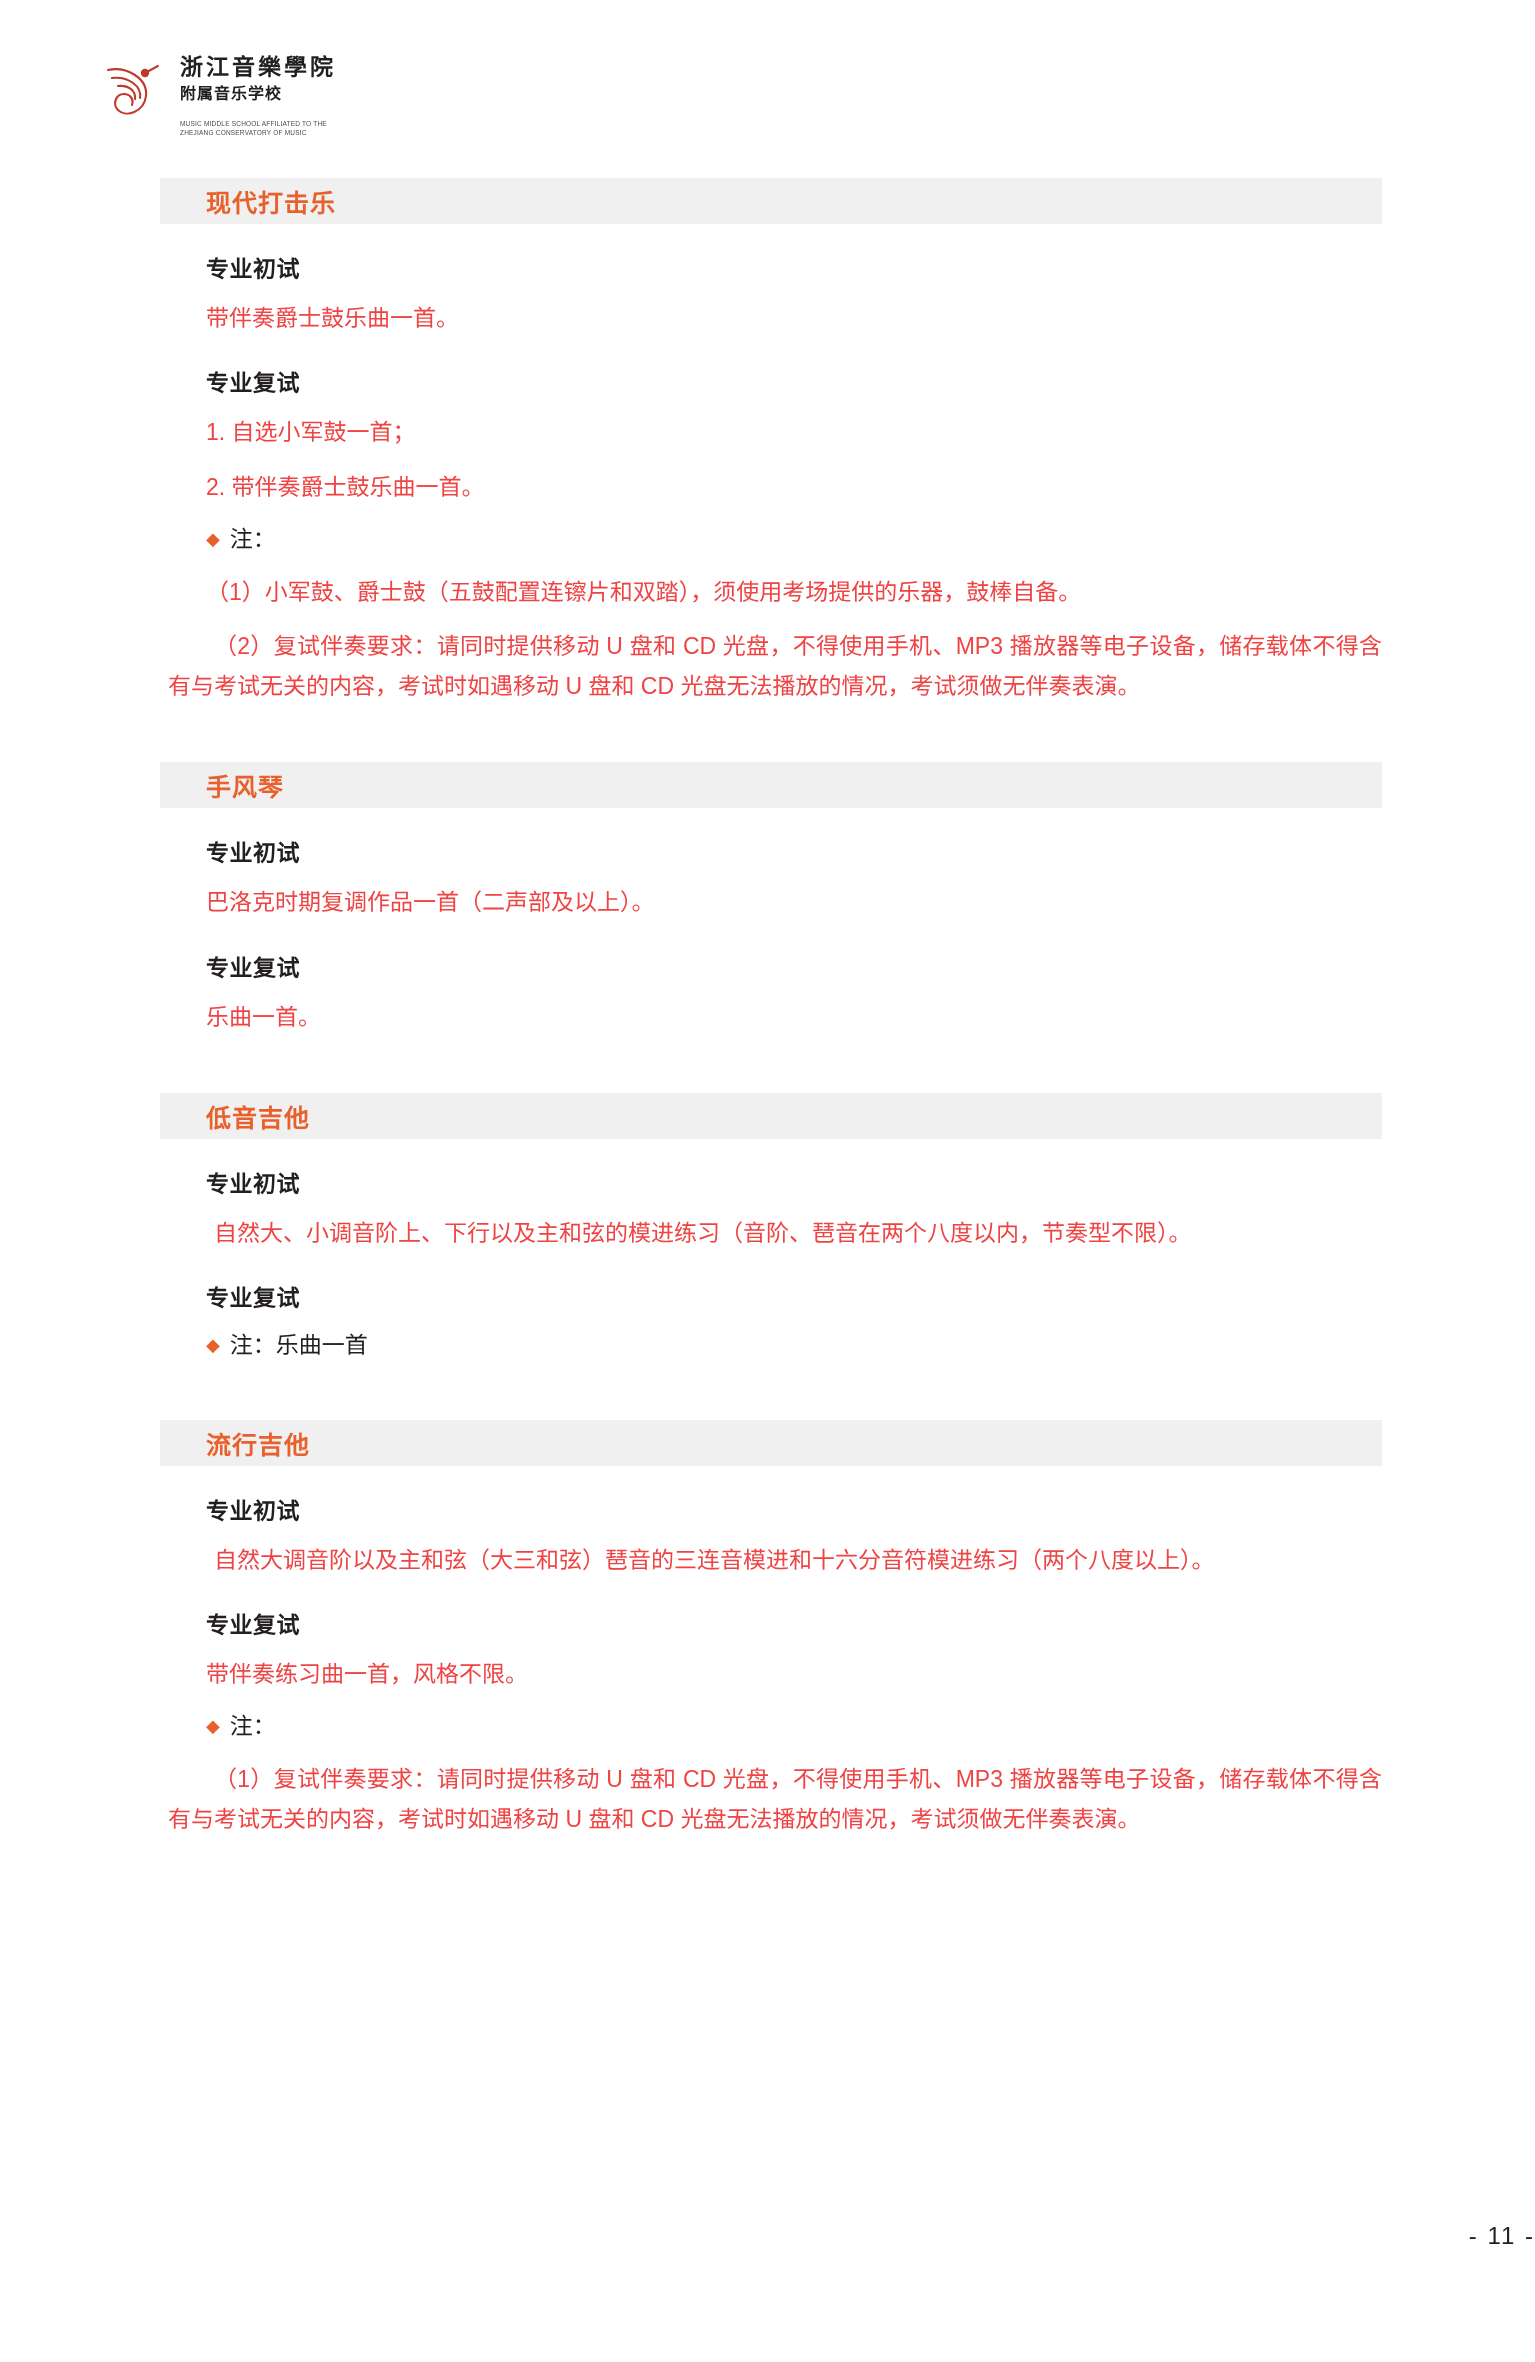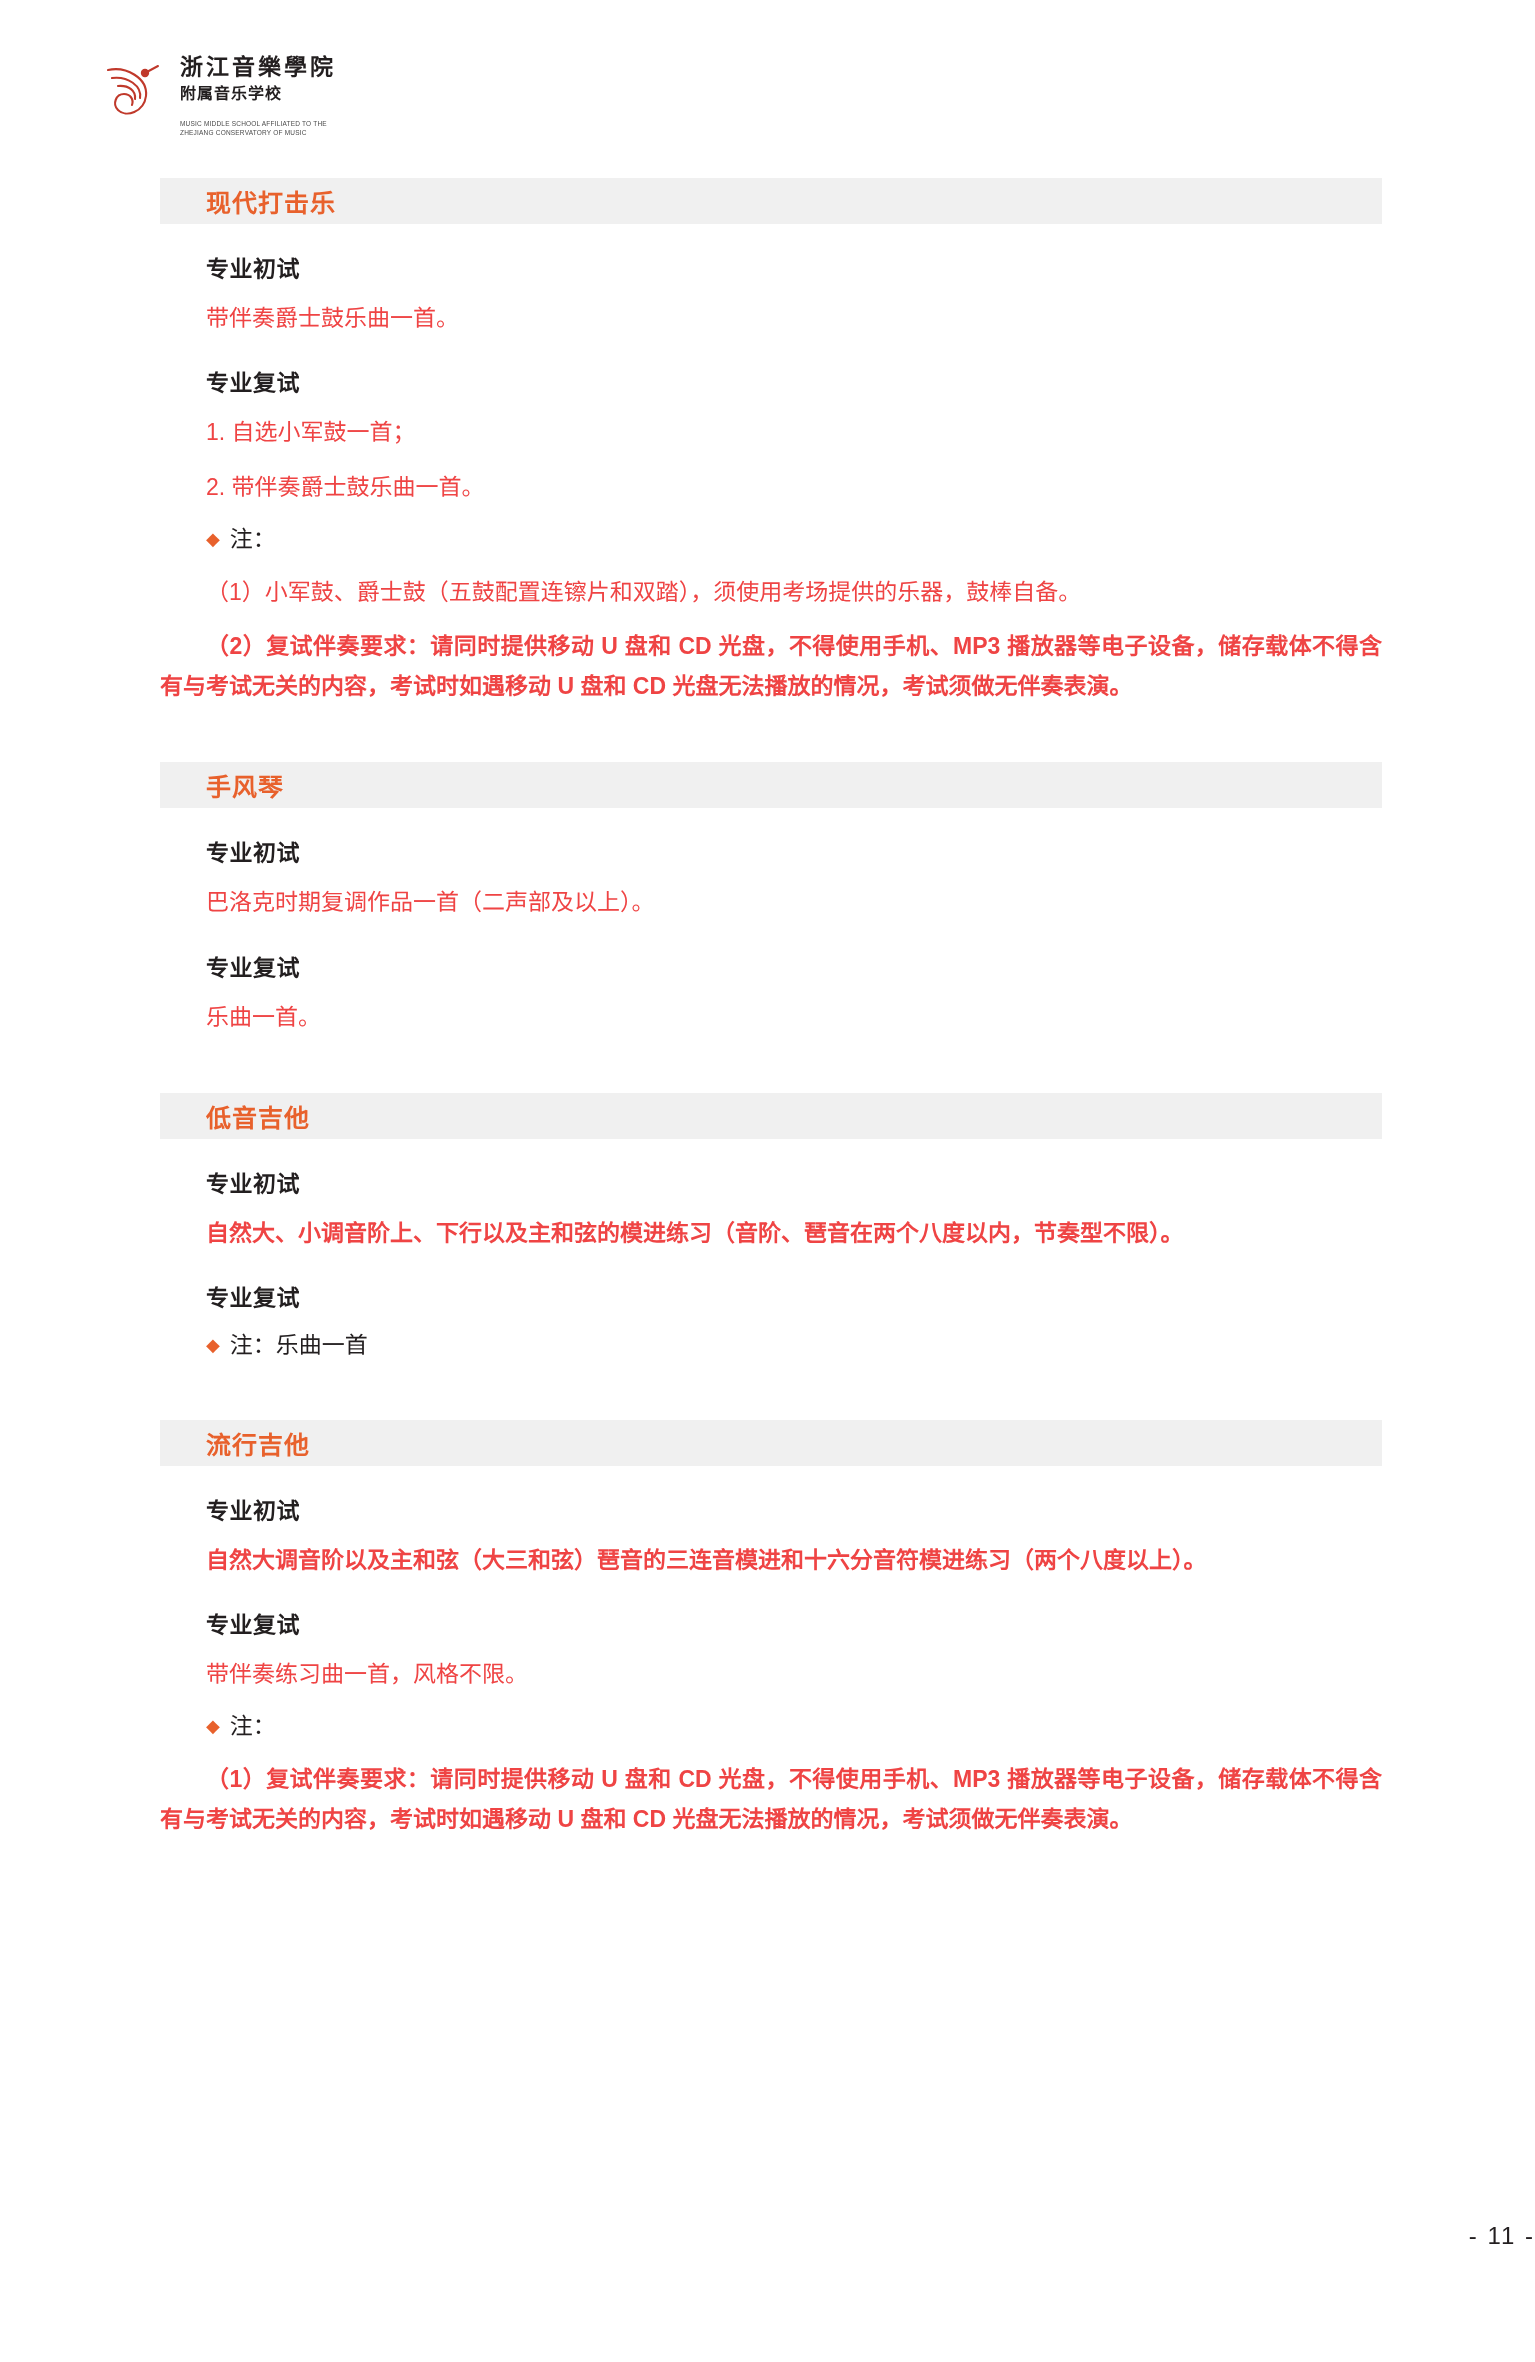--- a/index.html
+++ b/index.html
@@ -105,23 +105,22 @@
     color: #ef4444;
     margin: 14px 0 0 46px;
     text-align: justify;
   }
   .para.hang {
     margin-left: 0;
     padding-left: 46px;
     text-indent: 0;
   }
   .para.wrapfull {
-    margin-left: 0;
+    margin-left: 8px;
     text-indent: 46px;
-    font-weight: bold;
   }
   .note-line {
     font-size: 23px;
     line-height: 1.6;
     color: #231f20;
     margin: 14px 0 0 46px;
     display: flex;
     align-items: baseline;
     gap: 10px;
   }

